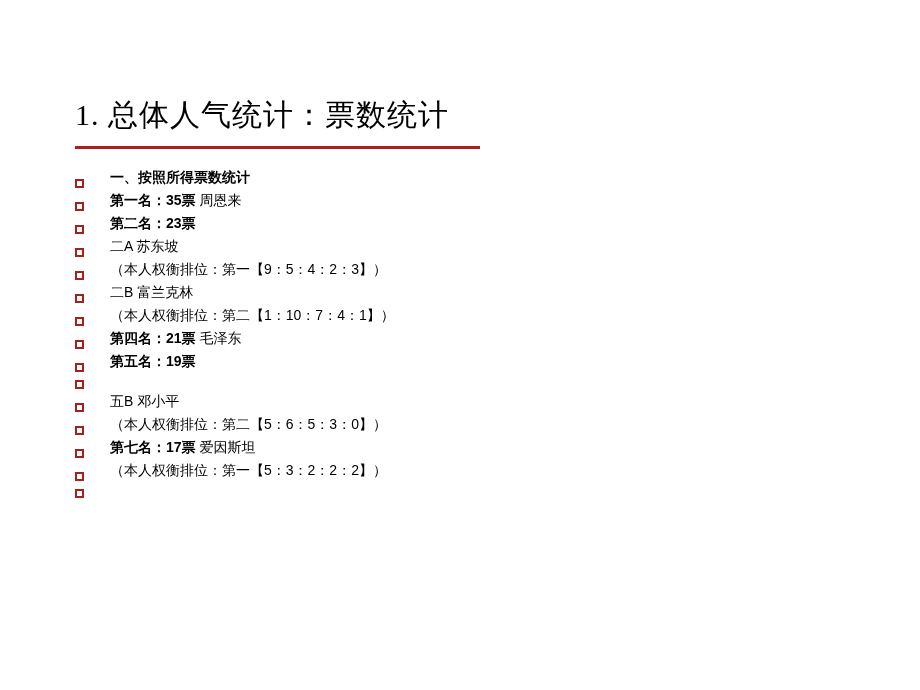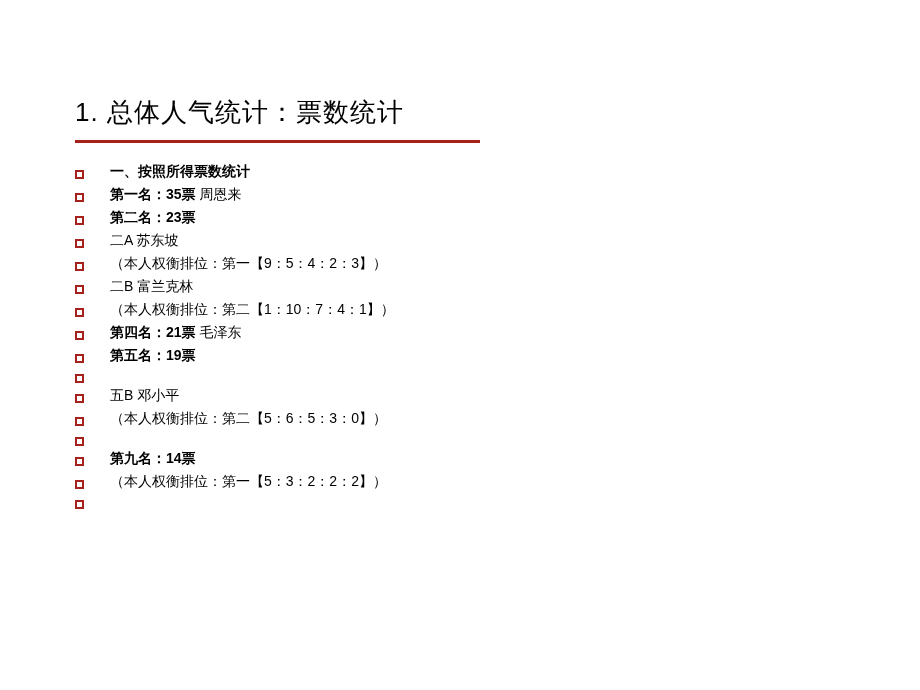--- a/index.html
+++ b/index.html
@@ -13,39 +13,39 @@
     }
     .slide {
       width: 100%;
       height: 100%;
       padding: 0;
     }
     .title-area {
       padding: 95px 75px 0 75px;
     }
     .title {
-      font-size: 26px;
+      font-size: 30px;
       font-weight: normal;
       color: #000;
-      font-family: Liberation Sans, sans-serif;
+      font-family: Liberation Serif, serif;
       letter-spacing: 1px;
       margin-bottom: 10px;
     }
     .title-underline {
       height: 3px;
       background: #a6211b;
       width: 405px;
       margin-top: 6px;
     }
     .content {
       padding: 18px 75px 0 75px;
     }
     .bullet-item {
       display: flex;
-      align-items: center;
+      align-items: flex-end;
       margin-bottom: 2px;
       line-height: 1.5;
     }
     .bullet-icon {
       width: 9px;
       height: 9px;
       border: 2px solid #a6211b;
       flex-shrink: 0;
       margin-top: 6px;
       margin-right: 26px;
@@ -109,24 +109,21 @@
       <div class="bullet-item">
         <div class="bullet-icon"></div>
         <div class="bullet-text"><span>五B  邓小平</span></div>
       </div>
       <div class="bullet-item">
         <div class="bullet-icon"></div>
         <div class="bullet-text"><span>（本人权衡排位：第二【5：6：5：3：0】）</span></div>
       </div>
       <div class="bullet-item">
         <div class="bullet-icon"></div>
-      </div>
-      <div class="bullet-item">
-        <div class="bullet-icon"></div>
-        <div class="bullet-text"><span class="bold">第九名：14票</span></div>
+        <div class="bullet-text"><span class="bold">第七名：17票 </span><span>爱因斯坦</span></div>
       </div>
       <div class="bullet-item">
         <div class="bullet-icon"></div>
         <div class="bullet-text"><span>（本人权衡排位：第一【5：3：2：2：2】）</span></div>
       </div>
       <div class="bullet-item">
         <div class="bullet-icon"></div>
       </div>
     </div>
 </div>

